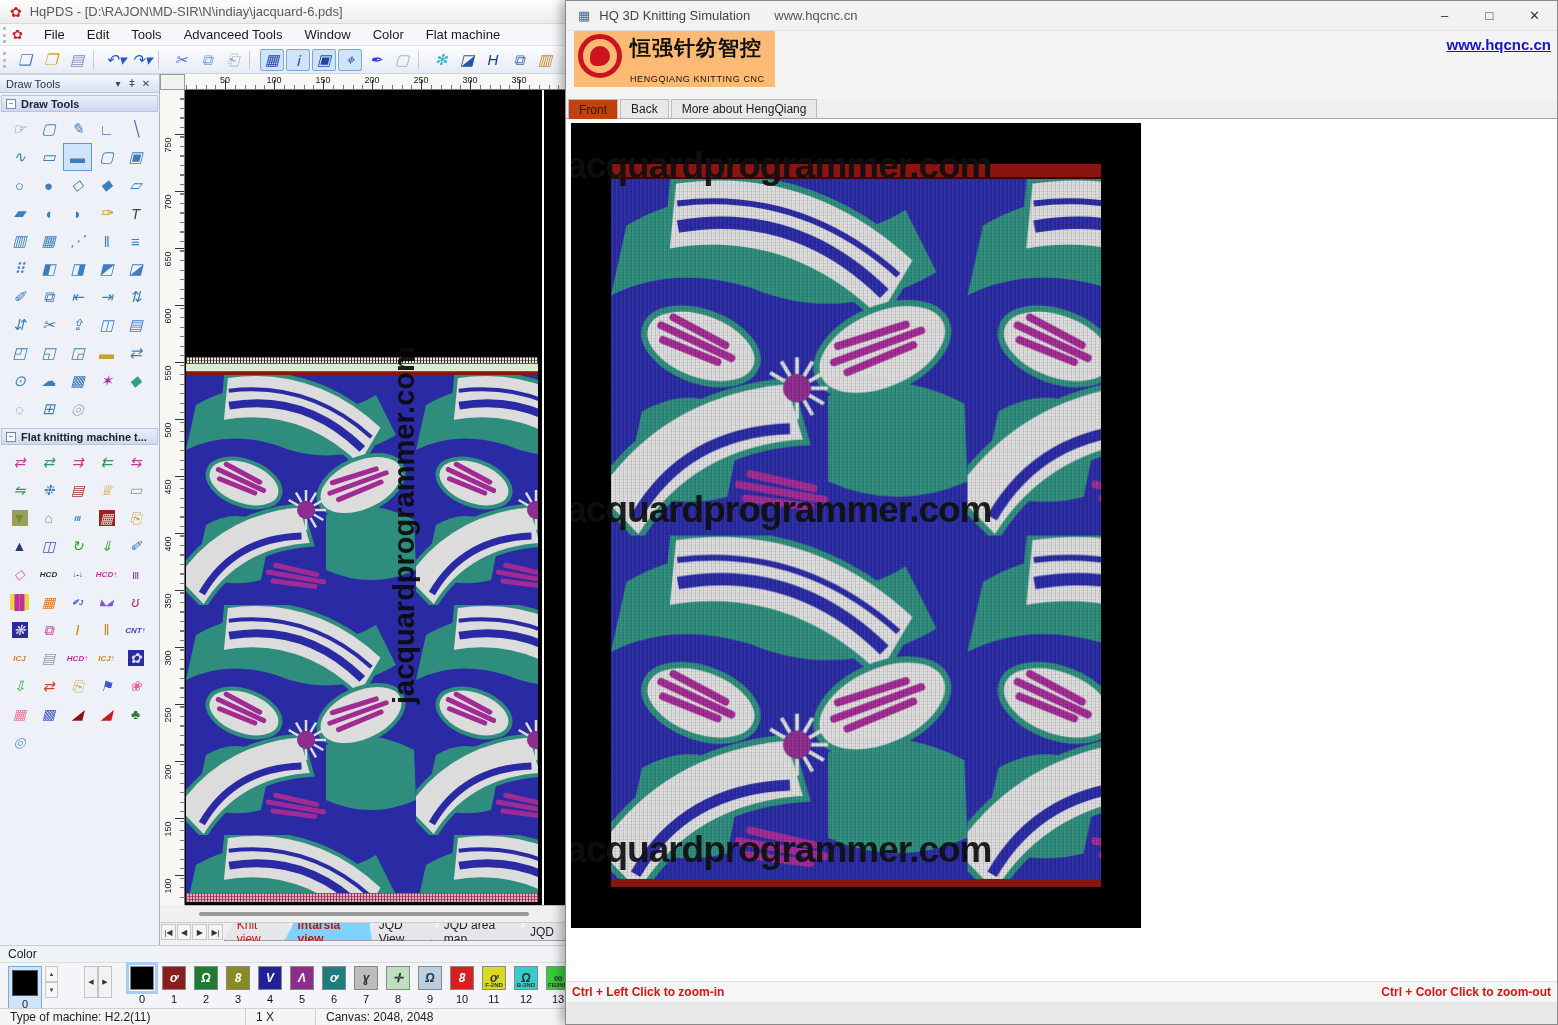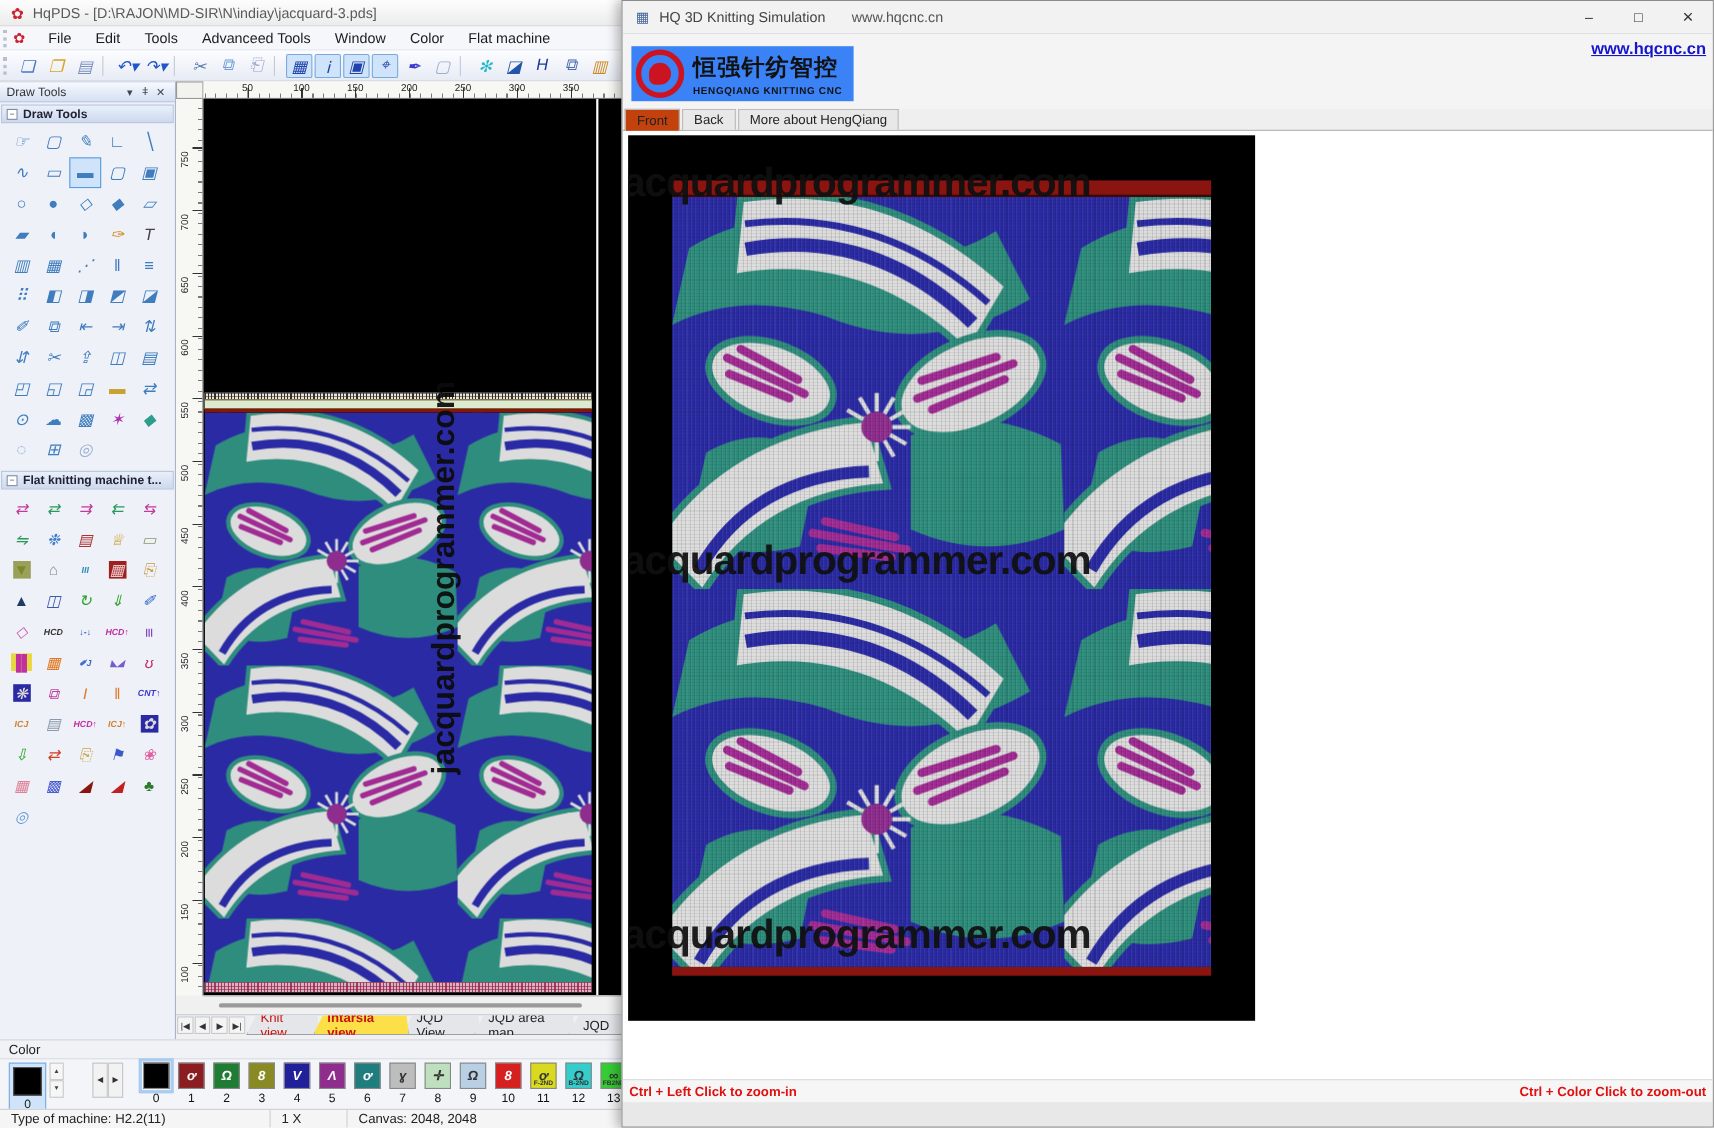--- a/index.html
+++ b/index.html
@@ -97,21 +97,21 @@
 
   .tabbar { position:absolute; left:160px; top:922px; width:407px; height:19px;
     background:#eef0f4; display:flex; align-items:flex-start; border-top:1px solid #c8ccd4; }
   .navbtn { width:17px; height:16px; margin-top:1px; display:flex; align-items:center;
     justify-content:center; font-size:8px; color:#333; background:#f4f4f4;
     border:1px solid #c8c8c8; margin-left:1px; }
   .tab { height:18px; padding:0 12px; display:flex; align-items:center; font-size:12px;
     color:#222; background:#e4e6ea; border:1px solid #9aa0aa; border-top:none;
     clip-path:polygon(9px 0, calc(100% - 2px) 0, 100% 100%, 0 100%); margin-left:-6px; }
   .tab.red .lbl { color:#cc1111; }
-  .tab.active { background:#fde047; z-index:2; }
+  .tab.active { background:#7dd3fc; z-index:2; }
   .tab.active .lbl { font-weight:bold; }
   .tabbar .spacer { width:8px; }
 
   
   .colorpanel { position:absolute; left:0; top:945px; width:566px; height:63px;
     background:#f4f5f8; border-top:1px solid #c8ccd4; }
   .colorpanel .head { height:17px; display:flex; align-items:center; padding:0 8px;
     font-size:12px; color:#222; border-bottom:1px solid #dadde4; background:#f0f2f6; }
   .color-body { position:relative; height:46px; display:flex; align-items:flex-start; padding-top:3px; }
   .bigswatch-wrap { display:flex; align-items:flex-start; margin-left:8px; }
@@ -146,28 +146,28 @@
   .sim-titlebar { height:30px; display:flex; align-items:center; background:#f2f2f2;
     border-bottom:1px solid #e0e0e0; }
   .sim-titlebar .wicon { color:#4a6a9a; font-size:13px; margin:0 9px 0 12px; }
   .sim-titlebar .t { font-size:13px; color:#444; margin-right:24px; }
   .sim-titlebar .u { font-size:13px; color:#555; }
   .sim-ctrl { margin-left:auto; display:flex; }
   .sim-ctrl span { width:45px; height:29px; display:flex; align-items:center;
     justify-content:center; font-size:13px; color:#333; }
 
   .sim-header { position:relative; height:68px; background:#f4f4f4; }
-  .logo { position:absolute; left:8px; top:11px; display:flex; align-items:center;
-    background:#3b82f6; padding:3px 10px 3px 4px; }
+  .logo { position:absolute; left:8px; top:0; display:flex; align-items:flex-start;
+    background:#fdba74; padding:3px 10px 3px 4px; }
   .emblem { width:44px; height:44px; border:5px solid #cc1420; border-radius:50%;
     position:relative; margin-right:8px; }
   .emblem::after { content:""; position:absolute; left:7px; top:7px; width:20px; height:20px;
     background:#cc1420; border-radius:50% 50% 50% 6px; }
   .logo-txt .cn { font-size:21px; font-weight:bold; color:#111; letter-spacing:1px; }
-  .logo-txt .en { font-size:9px; font-weight:bold; color:#111; letter-spacing:.6px; margin-top:2px; }
+  .logo-txt .en { font-size:9px; font-weight:normal; color:#111; letter-spacing:.6px; margin-top:12px; }
   .sim-link { position:absolute; right:6px; top:5px; font-size:15px; font-weight:bold;
     color:#1515cc; text-decoration:underline; }
 
   .sim-tabs { height:20px; background:#efefef; border-bottom:1px solid #aaa;
     display:flex; align-items:flex-end; }
   .sim-tab { height:19px; padding:0 10px; display:flex; align-items:center; font-size:12px;
     color:#222; border:1px solid #bbb; border-bottom:none; background:#e8e8e8; margin-left:2px; }
   .sim-tab.active { background:#c2410c; position:relative; top:1px; height:20px; }
 
   .sim-body { position:relative; height:863px; background:#fff; }
@@ -255,21 +255,21 @@
     <pattern id="jq2" width="230" height="230" patternUnits="userSpaceOnUse" patternTransform="scale(1.55)">
         <use href="#jq-tile"></use>
       </pattern>
   </defs>
 </svg>
 
 <div id="hqpds">
 
   <div class="titlebar">
     <span class="flower">✿</span>
-    <span class="ttl">HqPDS - [D:\RAJON\MD-SIR\N\indiay\jacquard-3.pds]</span>
+    <span class="ttl">HqPDS - [D:\RAJON\MD-SIR\N\indiay\jacquard-6.pds]</span>
   </div>
 
   <div class="menubar">
     <span class="grip"></span>
     <span class="flower">✿</span>
 
   <span class="menu-item">File</span>
       <span class="menu-item">Edit</span>
       <span class="menu-item">Tools</span>
       <span class="menu-item">Advanceed Tools</span>

